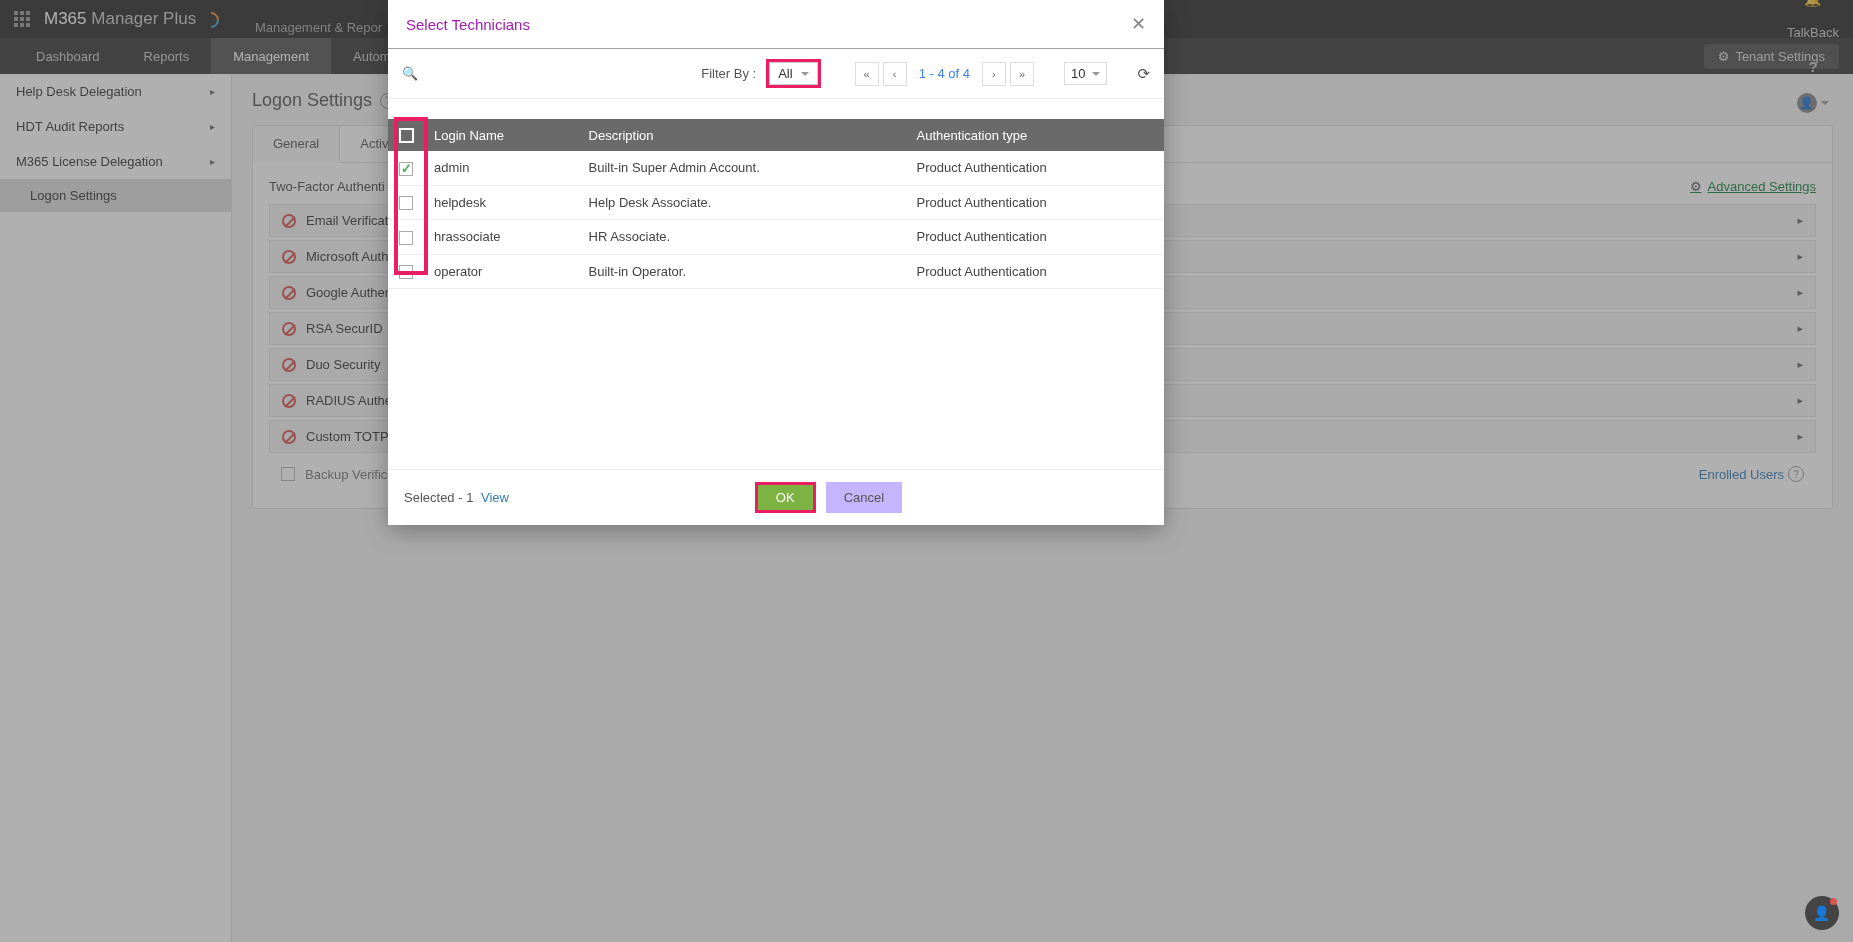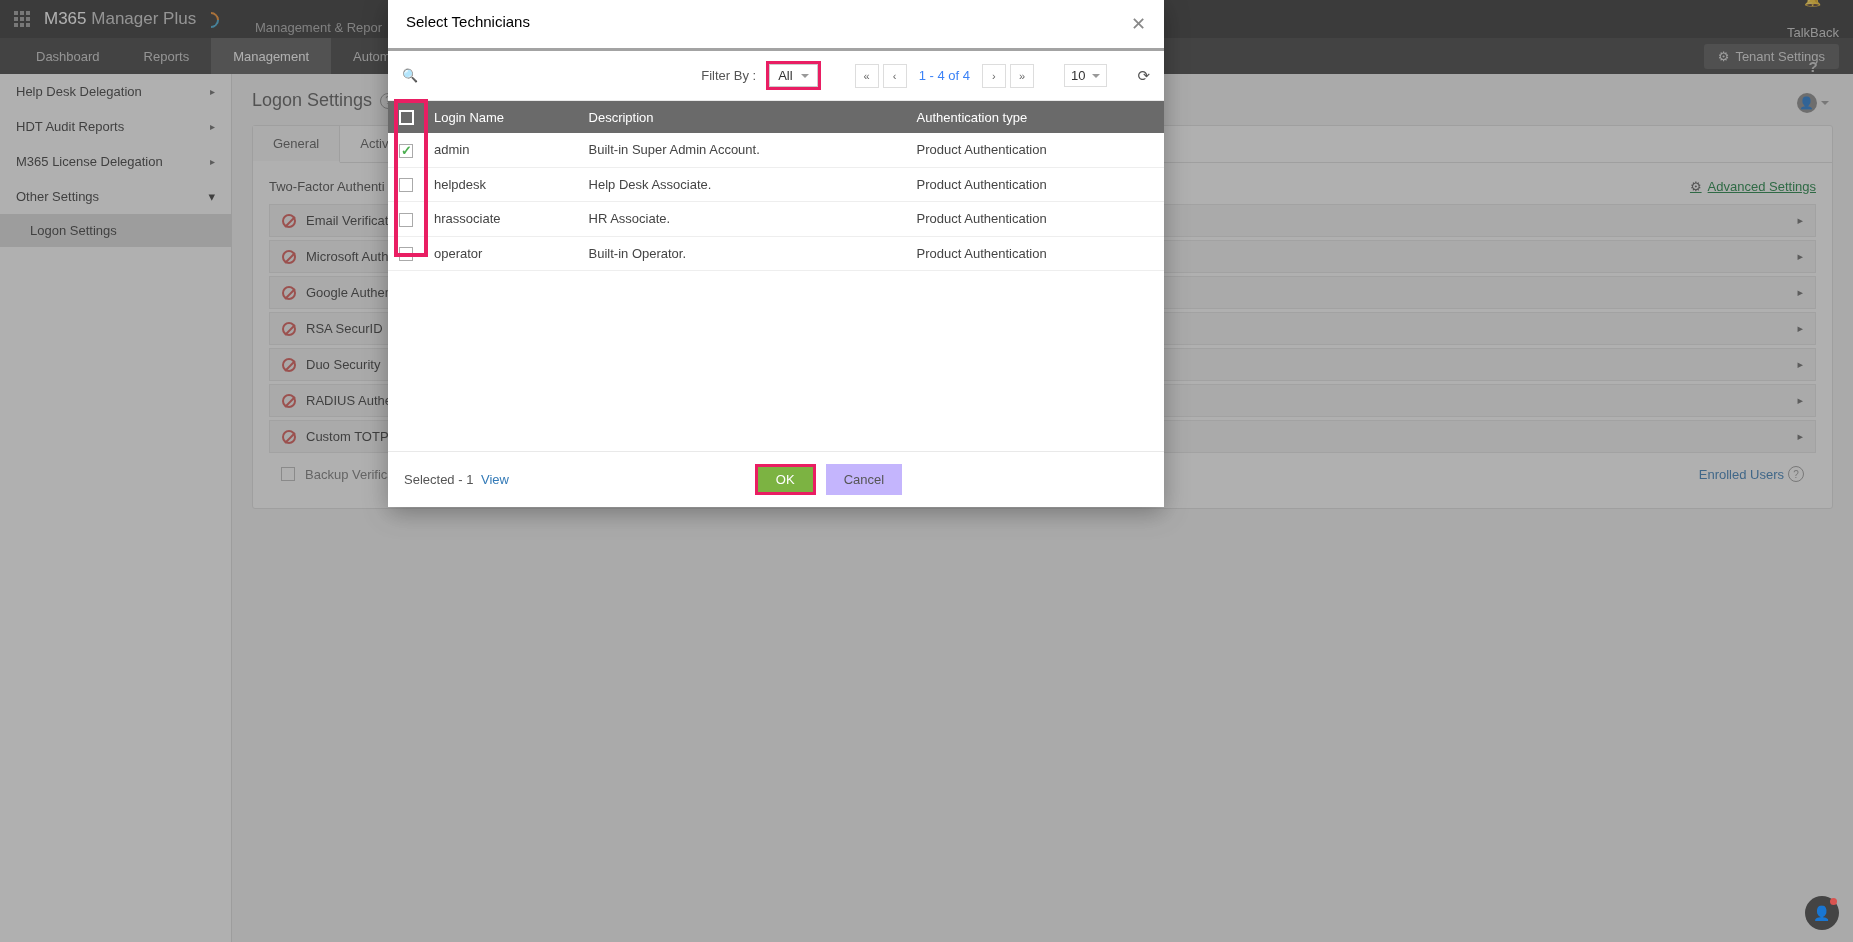--- a/index.html
+++ b/index.html
@@ -62,21 +62,21 @@
     .prohibit { width: 14px; height: 14px; border: 2px solid #d9534f; border-radius: 50%; position: relative; }
     .prohibit::before { content: ''; position: absolute; width: 14px; height: 2px; background: #d9534f; top: 5px; left: -1px; transform: rotate(-45deg); }
     
     .backup-row { padding: 10px 12px; display: flex; align-items: center; gap: 10px; color: #777; }
     .enrolled-link { margin-left: auto; color: #337ab7; cursor: pointer; display: flex; align-items: center; gap: 4px; }
     .checkbox-sq { width: 14px; height: 14px; border: 1px solid #bbb; background: #fff; }
     
     
     .overlay { position: fixed; inset: 0; background: rgba(80,80,80,0.45); }
     .modal { position: fixed; top: 0; left: 388px; width: 776px; background: #fff; box-shadow: 0 6px 24px rgba(0,0,0,0.3); }
-    .modal-header { padding: 13px 18px; font-size: 15px; color: #000000; display: flex; border-bottom: 3px solid #a3a3a3; }
+    .modal-header { padding: 13px 18px; font-size: 15px; color: #a21caf; display: flex; align-items: center; border-bottom: 1px solid #a3a3a3; }
     .modal-close { margin-left: auto; color: #888; cursor: pointer; font-size: 18px; }
     .modal-close::before { content: '✕'; }
     
     .modal-toolbar { padding: 10px 14px; display: flex; align-items: center; gap: 10px; border-bottom: 1px solid #e9e9e9; }
     .search-icn { color: #666; cursor: pointer; position: relative; }
     .search-icn::before { content: '🔍'; font-size: 13px; }
     .filter-label { margin-left: auto; color: #555; }
     .filter-select { border: 1px solid #ccc; padding: 3px 8px; display: flex; align-items: center; gap: 4px; cursor: pointer; }
     .highlight-box { border: 3px solid #e91e63; padding: 0; }
     .pager-group { display: flex; gap: 4px; align-items: center; }
@@ -166,24 +166,20 @@
       <span>Help Desk Delegation</span>
       <span class="chevron"></span>
     </div>
     <div class="sidebar-item">
       <span>HDT Audit Reports</span>
       <span class="chevron"></span>
     </div>
     <div class="sidebar-item">
       <span>M365 License Delegation</span>
       <span class="chevron"></span>
-    </div>
-    <div class="sidebar-item expanded">
-      <span>Other Settings</span>
-      <span class="chevron-down"></span>
     </div>
     <div class="sidebar-sub">Logon Settings</div>
   </div>
 
   <div class="content">
     <div class="page-title">
       <span>Logon Settings</span>
       <span class="help-q">?</span>
     </div>
 
@@ -275,21 +271,21 @@
     </div>
     <span style="width:10px;"></span>
     <div class="pagesize">
       <span>10</span>
       <span class="caret-down"></span>
     </div>
     <span style="width:10px;"></span>
     <span class="refresh-icn"></span>
   </div>
 
-  <div style="position:relative;">
+  <div style="position:relative;margin-top:20px;">
     <table class="modal-table">
       <thead>
         <tr>
           <th><span class="chk chk-header"></span></th>
           <th>Login Name</th>
           <th>Description</th>
           <th>Authentication type</th>
         </tr>
       </thead>
       <tbody id="tbody">

